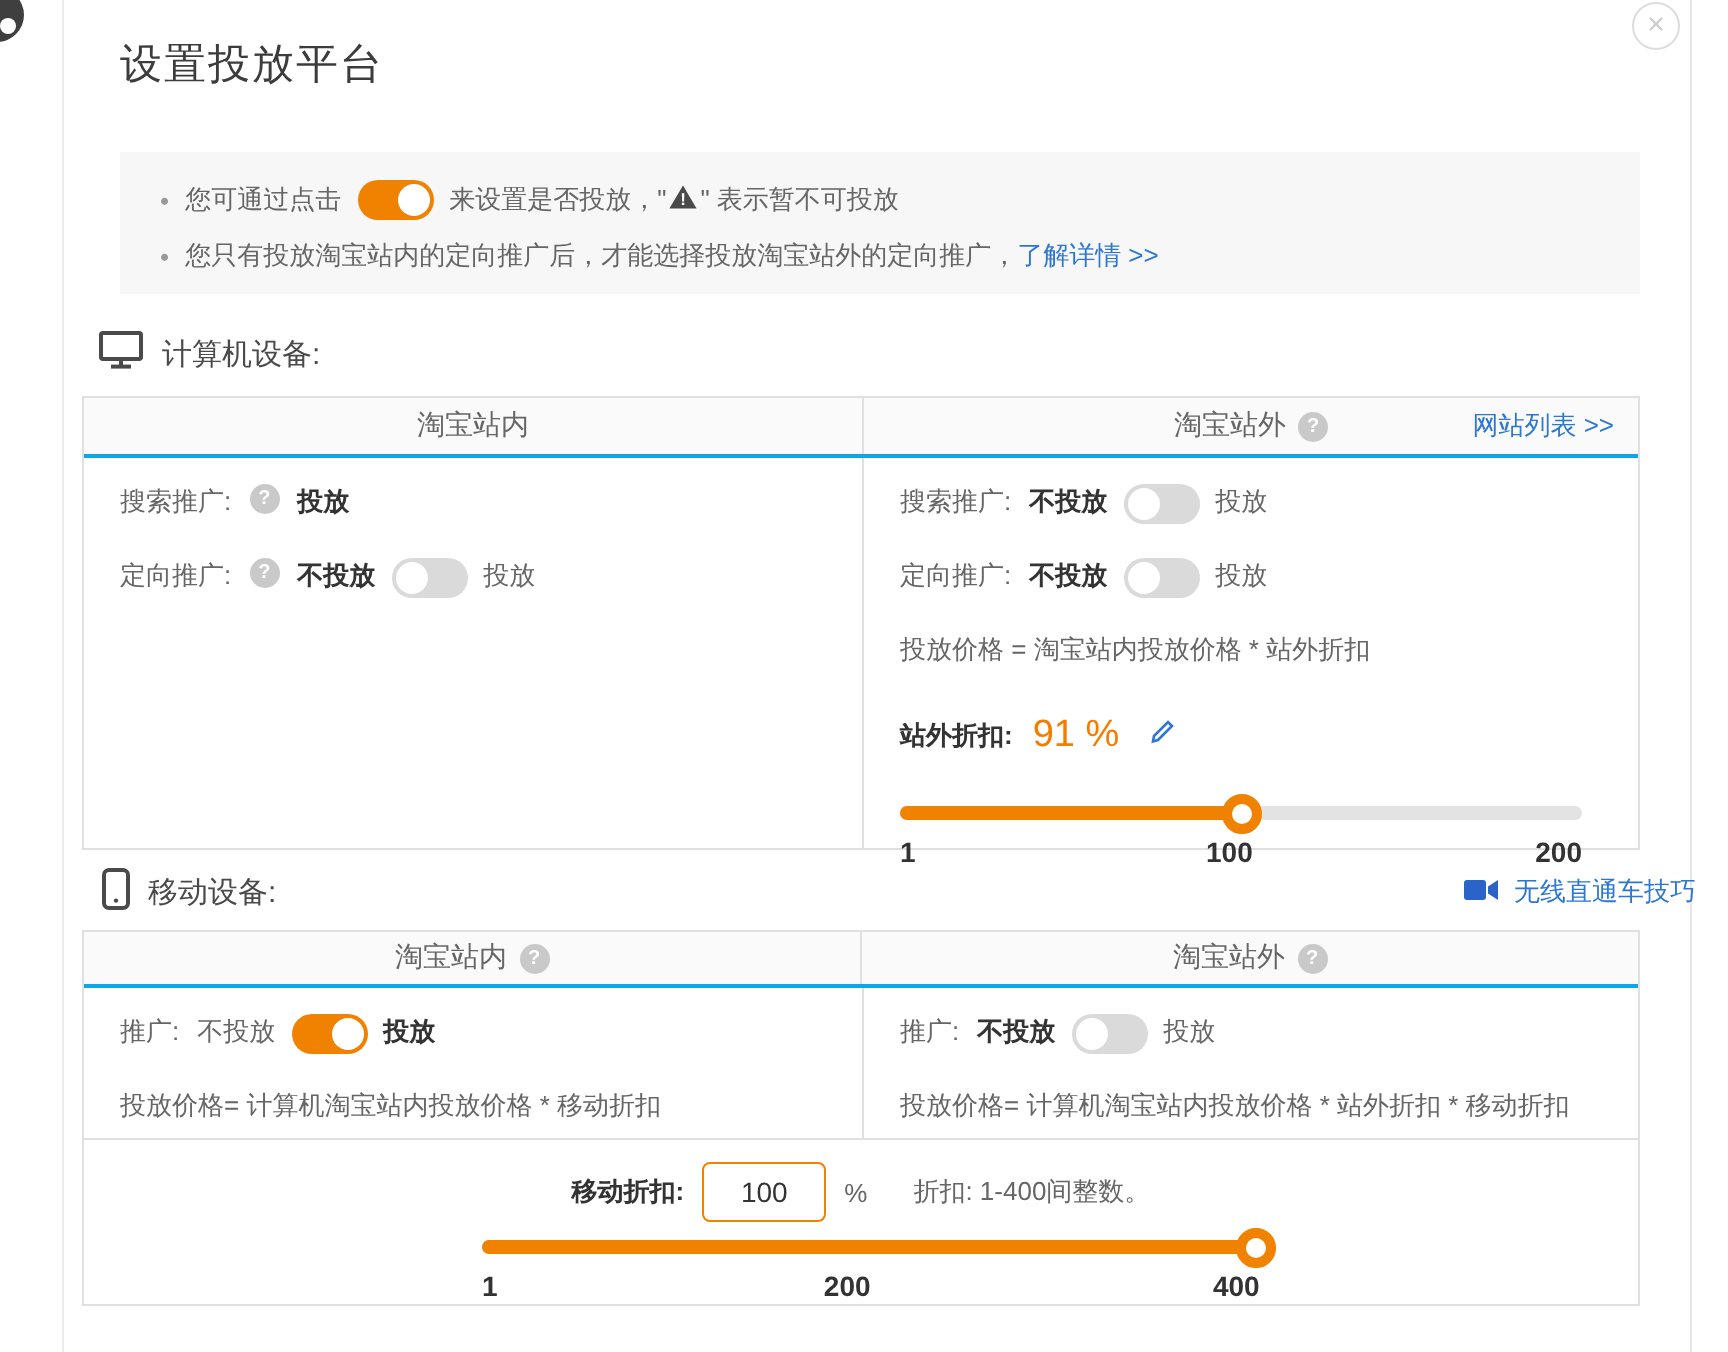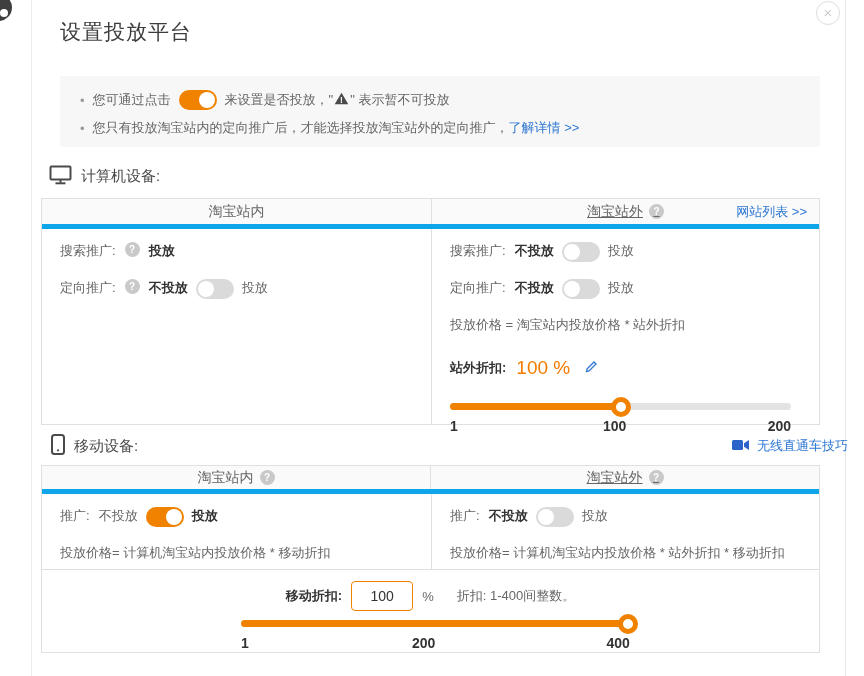--- a/index.html
+++ b/index.html
@@ -41,25 +41,25 @@
   .sec-head.computer { left:49px; top:165px; }
   .sec-head.mobileh  { left:51px; top:434px; }
 
   .tips-link { position:absolute; left:0; top:437px; width:820px; text-align:right; font-size:13px;margin-left:28px; }
   .tips-link .vicon { vertical-align:-1px; margin-right:4px; }
 
   
   .tbl { position:absolute; left:41px; width:779px; border:1px solid #e0e0e0; background:#fff; }
   .tbl.comp { top:198px; height:227px; }
   .tbl.mob  { top:465px; height:188px; }
-  .tbl-head { display:flex; background:#fafafa; border-bottom:5px solid #0ea5e9; }
+  .tbl-head { display:flex; background:#fafafa; border-bottom:2px solid #0ea5e9; }
   .tbl.comp .tbl-head { height:30px; }
   .tbl.mob  .tbl-head { height:28px; }
   .th-cell { position:relative; flex:0 0 389px; display:flex; align-items:center; justify-content:center; font-size:14px; color:#666; gap:6px; }
-  .th-cell.rightc { flex:1 1 auto; border-left:1px solid #e0e0e0;text-decoration:underline; }
+  .th-cell.rightc { flex:1 1 auto; border-left:1px solid #e0e0e0; }
   .tbl.mob .th-cell { border-right:1px solid #e0e0e0; }
   .tbl.mob .th-cell.rightc { border-right:none; border-left:none; }
   .th-link { position:absolute; right:12px; font-size:13px; }
 
   .tbl-body { display:flex; }
   .tbl.comp .tbl-body { height:196px; }
   .tbl.mob  .tbl-body { height:76px; border-bottom:1px solid #e0e0e0; }
   .td-cell { flex:0 0 389px; padding:13px 18px 0 18px; }
   .td-cell.rightc { flex:1 1 auto; border-left:1px solid #e0e0e0; }
 
@@ -193,21 +193,21 @@
           <span class="lbl">定向推广:</span>
           <span class="bold">不投放</span>
           <span class="toggle off mid">
               <span class="tknob"></span>
             </span>
           <span class="plain">投放</span>
         </div>
         <div class="formula">投放价格 = 淘宝站内投放价格 * 站外折扣</div>
         <div class="disc-line">
           <span class="dlbl">站外折扣:</span>
-          <span class="dval">100 %</span>
+          <span class="dval">91 %</span>
           <span class="pencil">
             <svg width="15" height="15" viewBox="0 0 15 15">
                 <path d="M3 10 L10 3 L12 5 L5 12 L2.5 12.7 Z" fill="none" stroke="#2d77d2" stroke-width="1.3"></path>
               </svg>
           </span>
         </div>
         <div class="slider-wrap">
           <div class="slider-track">
             <div class="slider-fill" style="width: 50%;"></div>
             <div class="slider-knob" style="left: 50%;"></div>

